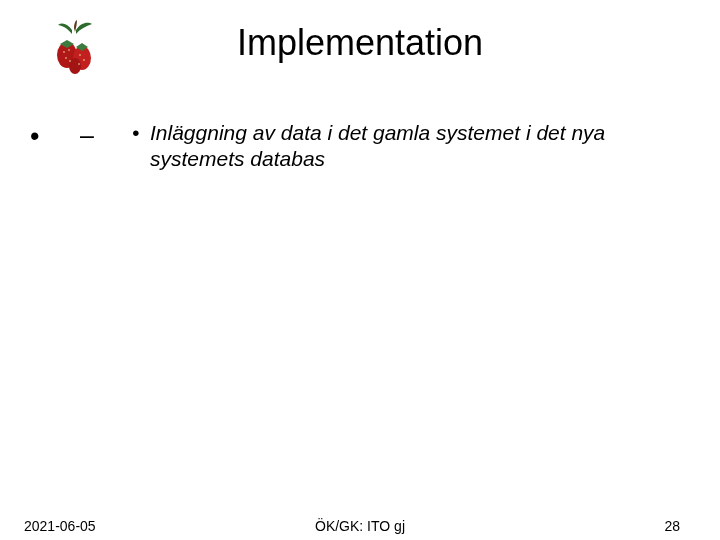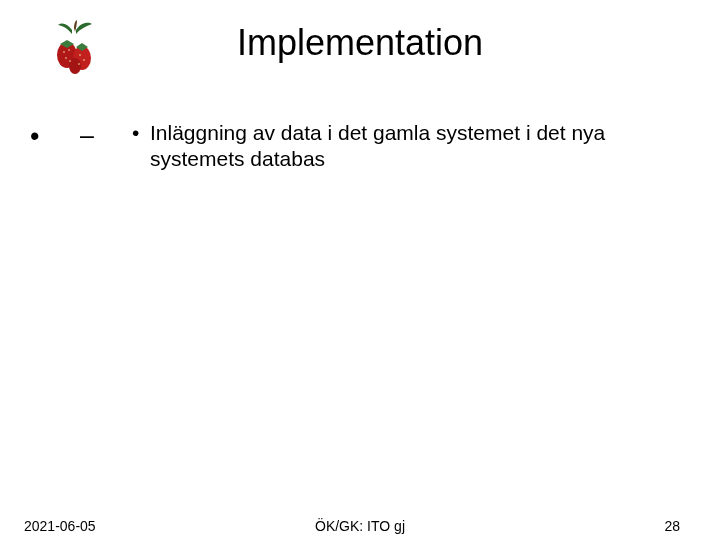--- a/index.html
+++ b/index.html
@@ -72,20 +72,21 @@
   ul.level2 > li::before {
     content: "–";
     position: absolute;
     left: 0;
     top: 0;
   }
   ul.level3 {
     list-style: none;
     padding: 0;
     margin: 10px 0 12px 30px;
+    font-style: italic;
   }
   ul.level3 > li {
     font-size: 21px;
     line-height: 1.25;
     padding-left: 18px;
     position: relative;
   }
   ul.level3 > li::before {
     content: "•";
     position: absolute;

